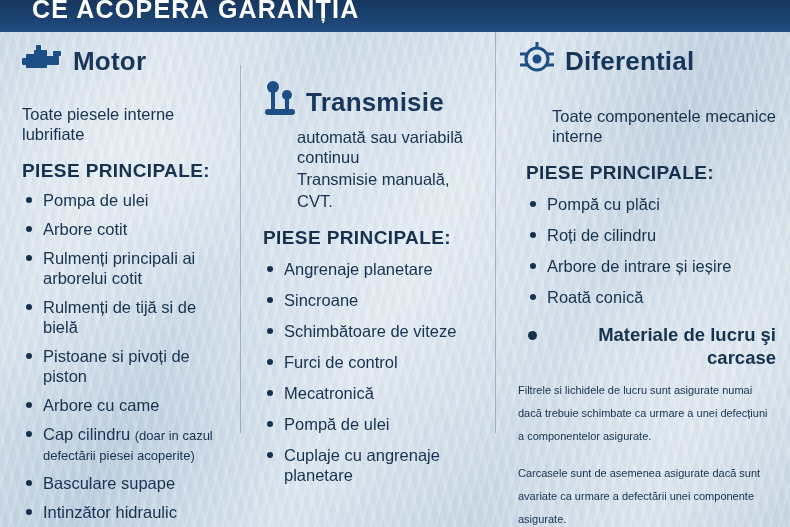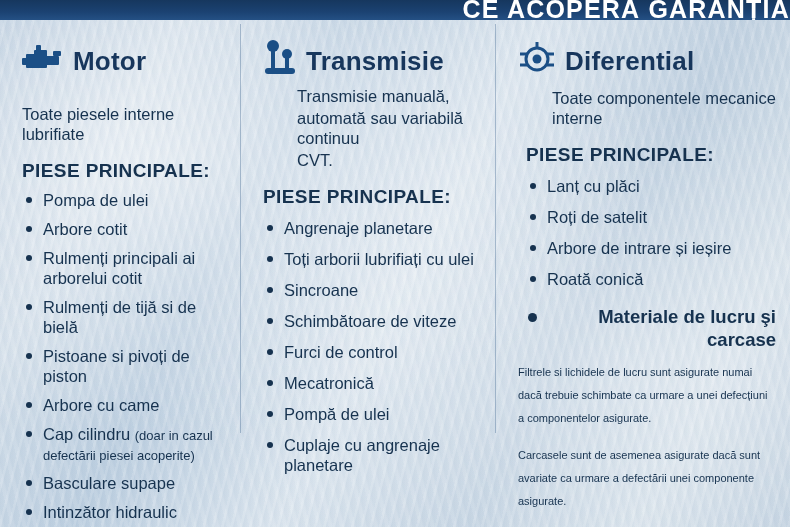--- a/index.html
+++ b/index.html
@@ -30,28 +30,29 @@
     inset:0;
     background:
       repeating-linear-gradient(104deg, rgba(255,255,255,0.12) 0px, rgba(255,255,255,0.12) 2px, rgba(120,150,180,0.05) 3px, rgba(255,255,255,0) 9px),
       repeating-linear-gradient(76deg, rgba(255,255,255,0.10) 0px, rgba(255,255,255,0.10) 3px, rgba(130,160,190,0.04) 5px, rgba(255,255,255,0) 11px);
     pointer-events:none;
   }
 
   .title-bar {
     position: absolute;
     top: 0; left: 0; right: 0;
-    height: 20px;
+    height: 32px;
     background: linear-gradient(180deg, #16375e 0%, #1b4272 60%, #245084 100%);
     color: #ffffff;
     display: flex;
     align-items: flex-start;
-    justify-content: flex-end;
+    justify-content: flex-start;
     overflow: hidden;
     z-index: 5;
+    padding-left: 32px;
   }
   .title-bar .title-text {
     font-size: 25px;
     font-weight: bold;
     letter-spacing: 1.2px;
     line-height: 26px;
     margin-top: -4px;
     white-space: nowrap;
   }
 
@@ -63,21 +64,21 @@
     display: flex;
     z-index: 2;
   }
 
   .col {
     position: relative;
     box-sizing: border-box;
     padding: 14px 14px 0 22px;
   }
   .col-motor { width: 240px; }
-  .col-transmisie { width: 255px; border-left: 1px solid rgba(90,125,160,0.45); }
+  .col-transmisie { width: 255px; border-left: 1px solid rgba(90,125,160,0.45); margin-top: 41px; }
   .col-diferential { width: 295px; border-left: 1px solid rgba(90,125,160,0.45); }
 
   .col-head {
     display: flex;
     align-items: center;
     gap: 9px;
     height: 46px;
   }
   .col-title {
     font-size: 26px;
@@ -92,21 +93,21 @@
     font-size: 16.5px;
     color: #16324f;
     line-height: 20px;
     margin-top: 20px;
   }
   .intro-2 {
     margin-top: 2px;
     margin-left: 34px;
   }
   .intro-3 {
-    margin-top: 4px;
+    margin-top: 22px;
     margin-left: 34px;
   }
 
   .sub-head {
     font-size: 19px;
     font-weight: bold;
     color: #16324f;
     letter-spacing: 0.4px;
     margin-top: 16px;
   }
@@ -226,27 +227,26 @@
               <circle cx="10" cy="6" r="6"></circle>
               <rect x="8" y="6" width="4" height="22"></rect>
               <circle cx="24" cy="14" r="5"></circle>
               <rect x="22" y="14" width="4" height="14"></rect>
               <rect x="2" y="28" width="30" height="6" rx="3"></rect>
             </g>
           </svg>
         </span>
         <span class="col-title">Transmisie</span>
       </div>
+      <div class="intro intro-2">automată sau variabilă continuu</div>
       <div class="intro intro-2">Transmisie manuală,</div>
-      <div class="intro intro-2">automată sau variabilă continuu</div>
       <div class="intro intro-2">CVT.</div>
       <div class="sub-head">PIESE PRINCIPALE:</div>
       <ul class="bullets">
         <li><span>Angrenaje planetare</span></li>
-        <li><span>Toți arborii lubrifiați cu ulei</span></li>
         <li><span>Sincroane</span></li>
         <li><span>Schimbătoare de viteze</span></li>
         <li><span>Furci de control</span></li>
         <li><span>Mecatronică</span></li>
         <li><span>Pompă de ulei</span></li>
         <li><span>Cuplaje cu angrenaje planetare</span></li>
       </ul>
     </div>
 
     <div class="col col-diferential">
@@ -262,22 +262,22 @@
               <line x1="2" y1="24" x2="9" y2="24"></line>
               <line x1="29" y1="24" x2="36" y2="24"></line>
             </g>
           </svg>
         </span>
         <span class="col-title">Diferential</span>
       </div>
       <div class="intro intro-3">Toate componentele mecanice interne</div>
       <div class="sub-head indent">PIESE PRINCIPALE:</div>
       <ul class="bullets">
-        <li><span>Lanț cu plăci</span></li>
-        <li><span>Roți de satelit</span></li>
+        <li><span>Pompă cu plăci</span></li>
+        <li><span>Roți de cilindru</span></li>
         <li><span>Arbore de intrare și ieșire</span></li>
         <li><span>Roată conică</span></li>
       </ul>
       <div class="materials">Materiale de lucru şi carcase</div>
       <div class="para">Filtrele si lichidele de lucru sunt asigurate numai dacă trebuie schimbate ca urmare a unei defecțiuni a componentelor asigurate.</div>
       <div class="para p2">Carcasele sunt de asemenea asigurate dacă sunt avariate ca urmare a defectării unei componente asigurate.</div>
     </div>
 
   </div>
 </div>

